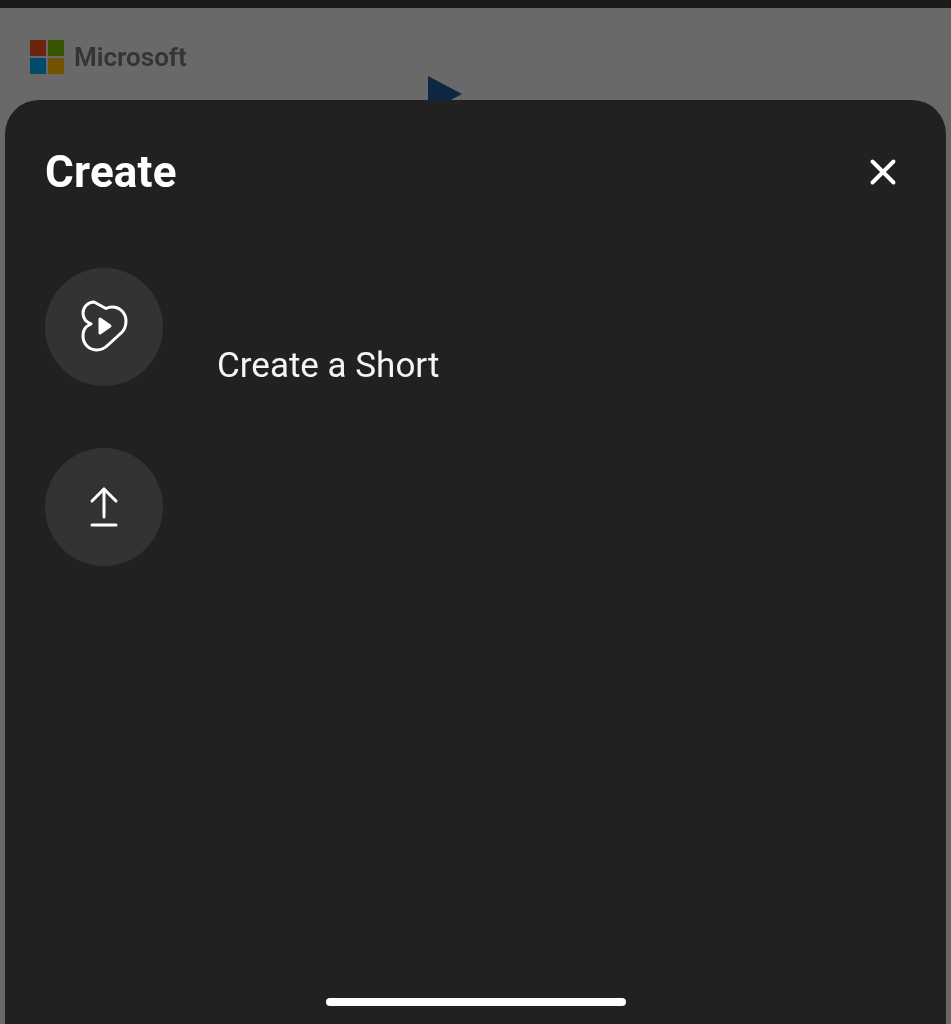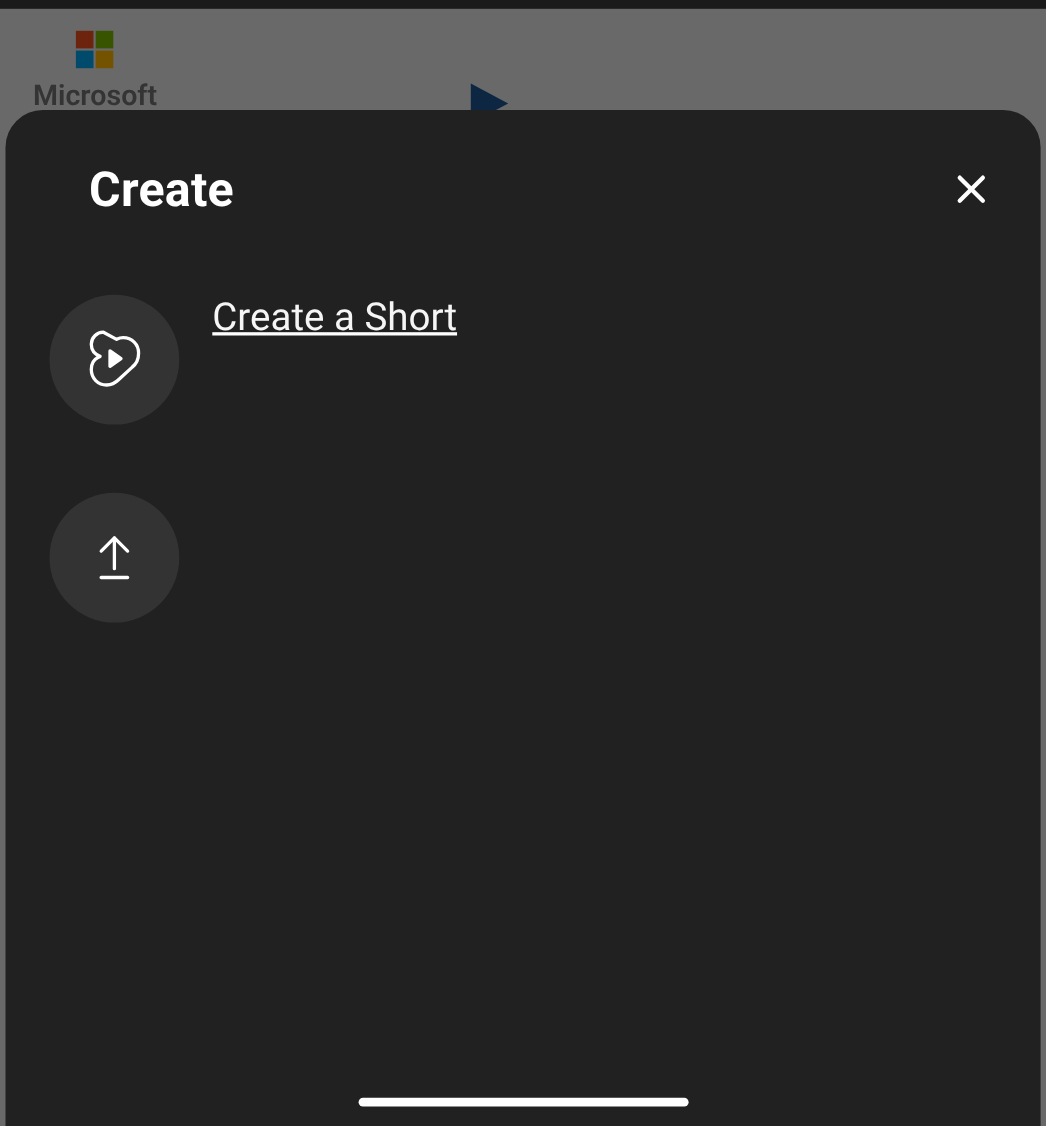--- a/index.html
+++ b/index.html
@@ -5,46 +5,46 @@
     * { margin: 0; padding: 0; box-sizing: border-box; }
     html, body { width: 951px; height: 1024px; overflow: hidden; font-family: -apple-system, "Segoe UI", Roboto, Arial, sans-serif; background: #000; }
 
     .bg {
       position: absolute; inset: 0; background: #e8e8e8;
     }
     .bg-top-bar { position: absolute; top: 0; left: 0; right: 0; height: 8px; background: #3a3a3a; }
     .bg-overlay { position: absolute; inset: 0; background: rgba(0,0,0,0.55); }
 
     .ms-logo {
-      position: absolute; top: 28px; left: 30px; display: flex; align-items: center; gap: 10px;
-      color: #737373; font-size: 26px; font-weight: 600; flex-direction: column;
+      position: absolute; top: 40px; left: 30px; display: flex; align-items: center; gap: 10px;
+      color: #737373; font-size: 26px; font-weight: 600;
     }
     .ms-squares { display: grid; grid-template-columns: 16px 16px; grid-template-rows: 16px 16px; gap: 2px; }
     .sq-r { background: #f25022; } .sq-g { background: #7fba00; }
     .sq-b { background: #00a4ef; } .sq-y { background: #ffb900; }
 
     .blue-play {
       position: absolute; top: 76px; left: 428px; width: 0; height: 0;
       border-left: 34px solid #2a78d0; border-top: 18px solid transparent; border-bottom: 18px solid transparent;
       filter: brightness(0.7);
     }
 
     .sheet {
       position: absolute; left: 5px; right: 5px; top: 100px; bottom: 0;
       background: #212121; border-radius: 34px 34px 0 0;
       padding: 46px 40px 0 40px;
       color: #fff;
     }
 
     .sheet-header { display: flex; align-items: center; justify-content: space-between; margin-bottom: 70px; }
-    .sheet-title { font-size: 44px; font-weight: 700; letter-spacing: 0.2px; margin-left: 36px; }
+    .sheet-title { font-size: 44px; font-weight: 700; letter-spacing: 0.2px; }
     .close-btn { width: 46px; height: 46px; display: flex; align-items: center; justify-content: center; color: #fff; cursor: pointer; }
 
     .option {
-      display: flex; align-items: flex-start; gap: 30px; margin-bottom: 62px; cursor: pointer; text-decoration: underline;
+      display: flex; align-items: flex-end; gap: 54px; margin-bottom: 62px; cursor: pointer;
     }
     .icon-circle {
       width: 118px; height: 118px; min-width: 118px; border-radius: 50%; background: #333333;
       display: flex; align-items: center; justify-content: center; color: #fff;
     }
     .option-label { font-size: 35px; font-weight: 400; color: #f5f5f5; }
 
     .home-indicator {
       position: absolute; bottom: 18px; left: 50%; transform: translateX(-50%);
       width: 300px; height: 8px; border-radius: 4px; background: #fff;

